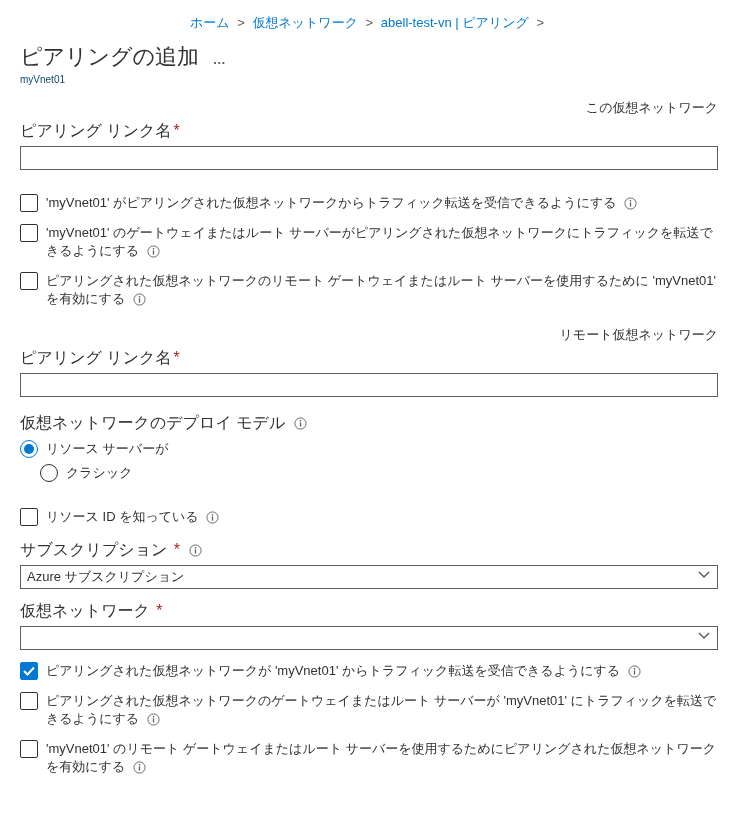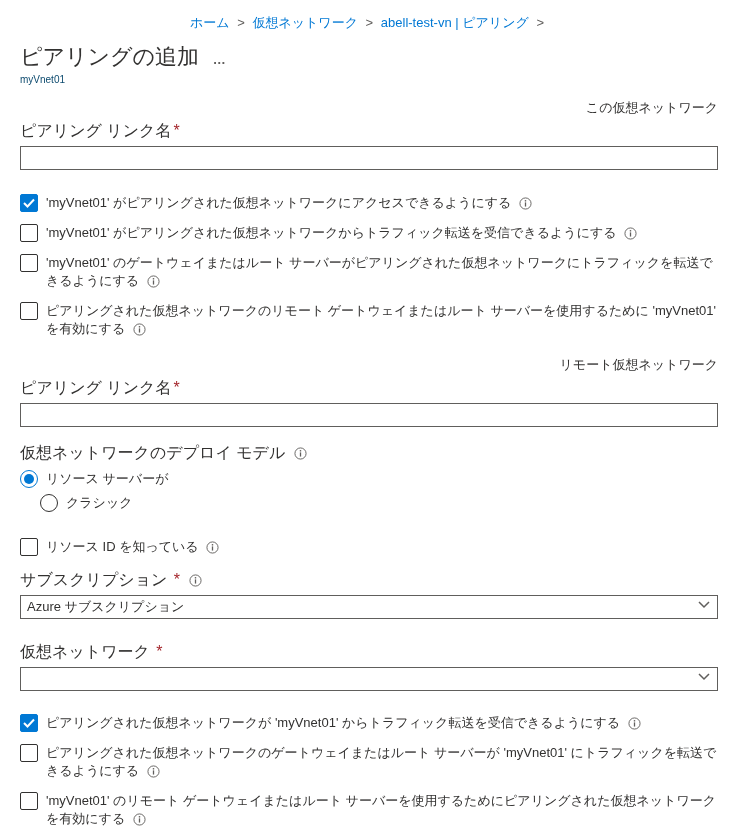--- a/index.html
+++ b/index.html
@@ -42,21 +42,21 @@
     border: 1px solid #605e5c;
     margin-top: 4px;
     margin-bottom: 12px;
     padding: 2px 6px;
     font-size: 13px;
   }
   .select-wrap {
     position: relative;
     width: 100%;
     margin-top:4px;
-    margin-bottom:23px;
+    margin-bottom:12px;
   }
   .select-input {
     width: 100%;
     height: 24px;
     border: 1px solid #605e5c;
     padding: 2px 24px 2px 6px;
     font-size: 13px;
     background:#fff;
     color:#323130;
     cursor:pointer;
@@ -130,37 +130,20 @@
   </div>
   <div class="subtitle">myVnet01</div>
 
   
   <div class="section-head">この仮想ネットワーク</div>
   <div class="field-label">
     <span>ピアリング リンク名</span><span class="req">*</span>
   </div>
   <input class="text-input" value="" style="">
 
-  <div class="check-row">
-    <div class="box checked">
-      <svg width="12" height="12" viewBox="0 0 12 12">
-          <path d="M1 6 L4.5 9.5 L11 2.5" stroke="#fff" stroke-width="2" fill="none"></path>
-        </svg>
-    </div>
-    <div class="label-text">
-      <span>'myVnet01' がピアリングされた仮想ネットワークにアクセスできるようにする</span>
-      <span class="info-icon">
-          <svg viewBox="0 0 14 14">
-            <circle cx="7" cy="7" r="6" fill="none" stroke="#605e5c"></circle>
-            <circle cx="7" cy="4" r="0.9" fill="#605e5c"></circle>
-            <rect x="6.3" y="5.8" width="1.4" height="4.5" fill="#605e5c"></rect>
-          </svg>
-        </span>
-    </div>
-  </div>
 
   <div class="check-row">
     <div class="box">
       
     </div>
     <div class="label-text">
       <span>'myVnet01' がピアリングされた仮想ネットワークからトラフィック転送を受信できるようにする</span>
       <span class="info-icon">
           <svg viewBox="0 0 14 14">
             <circle cx="7" cy="7" r="6" fill="none" stroke="#605e5c"></circle>

